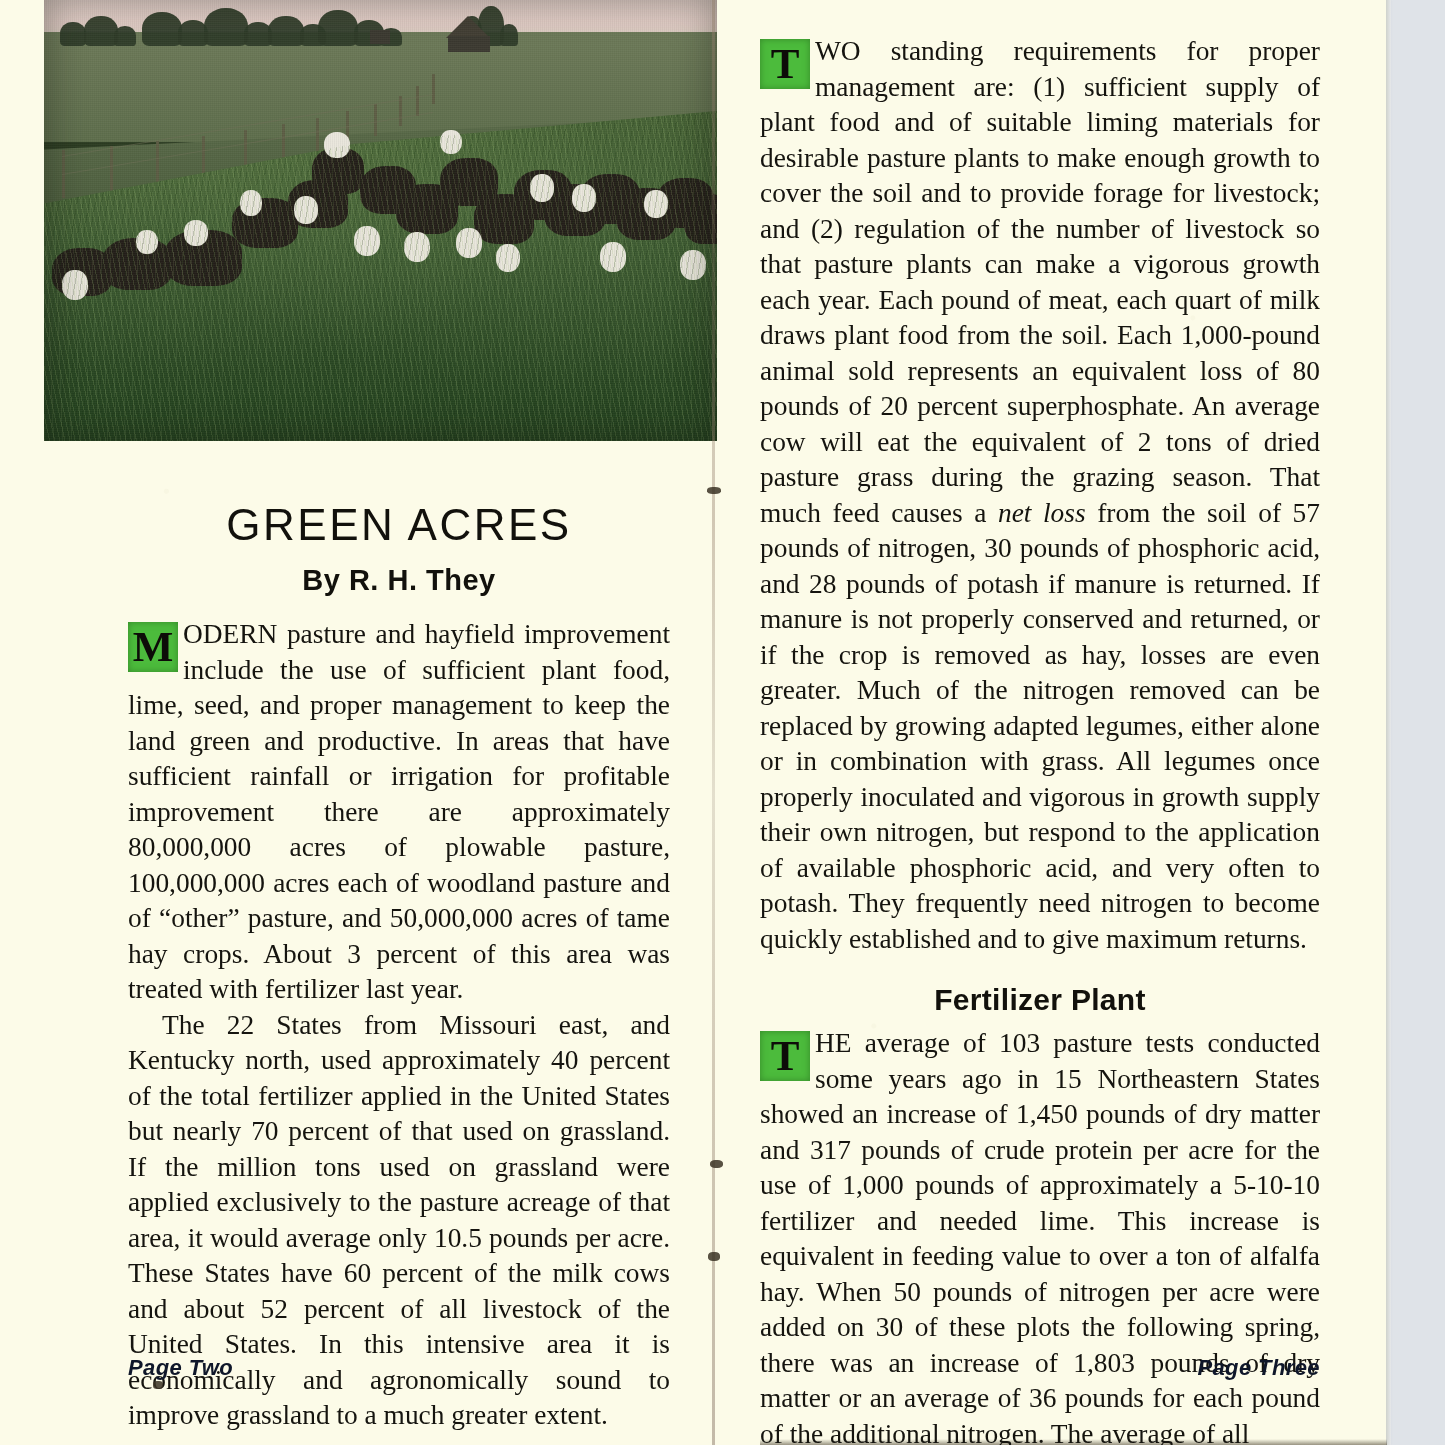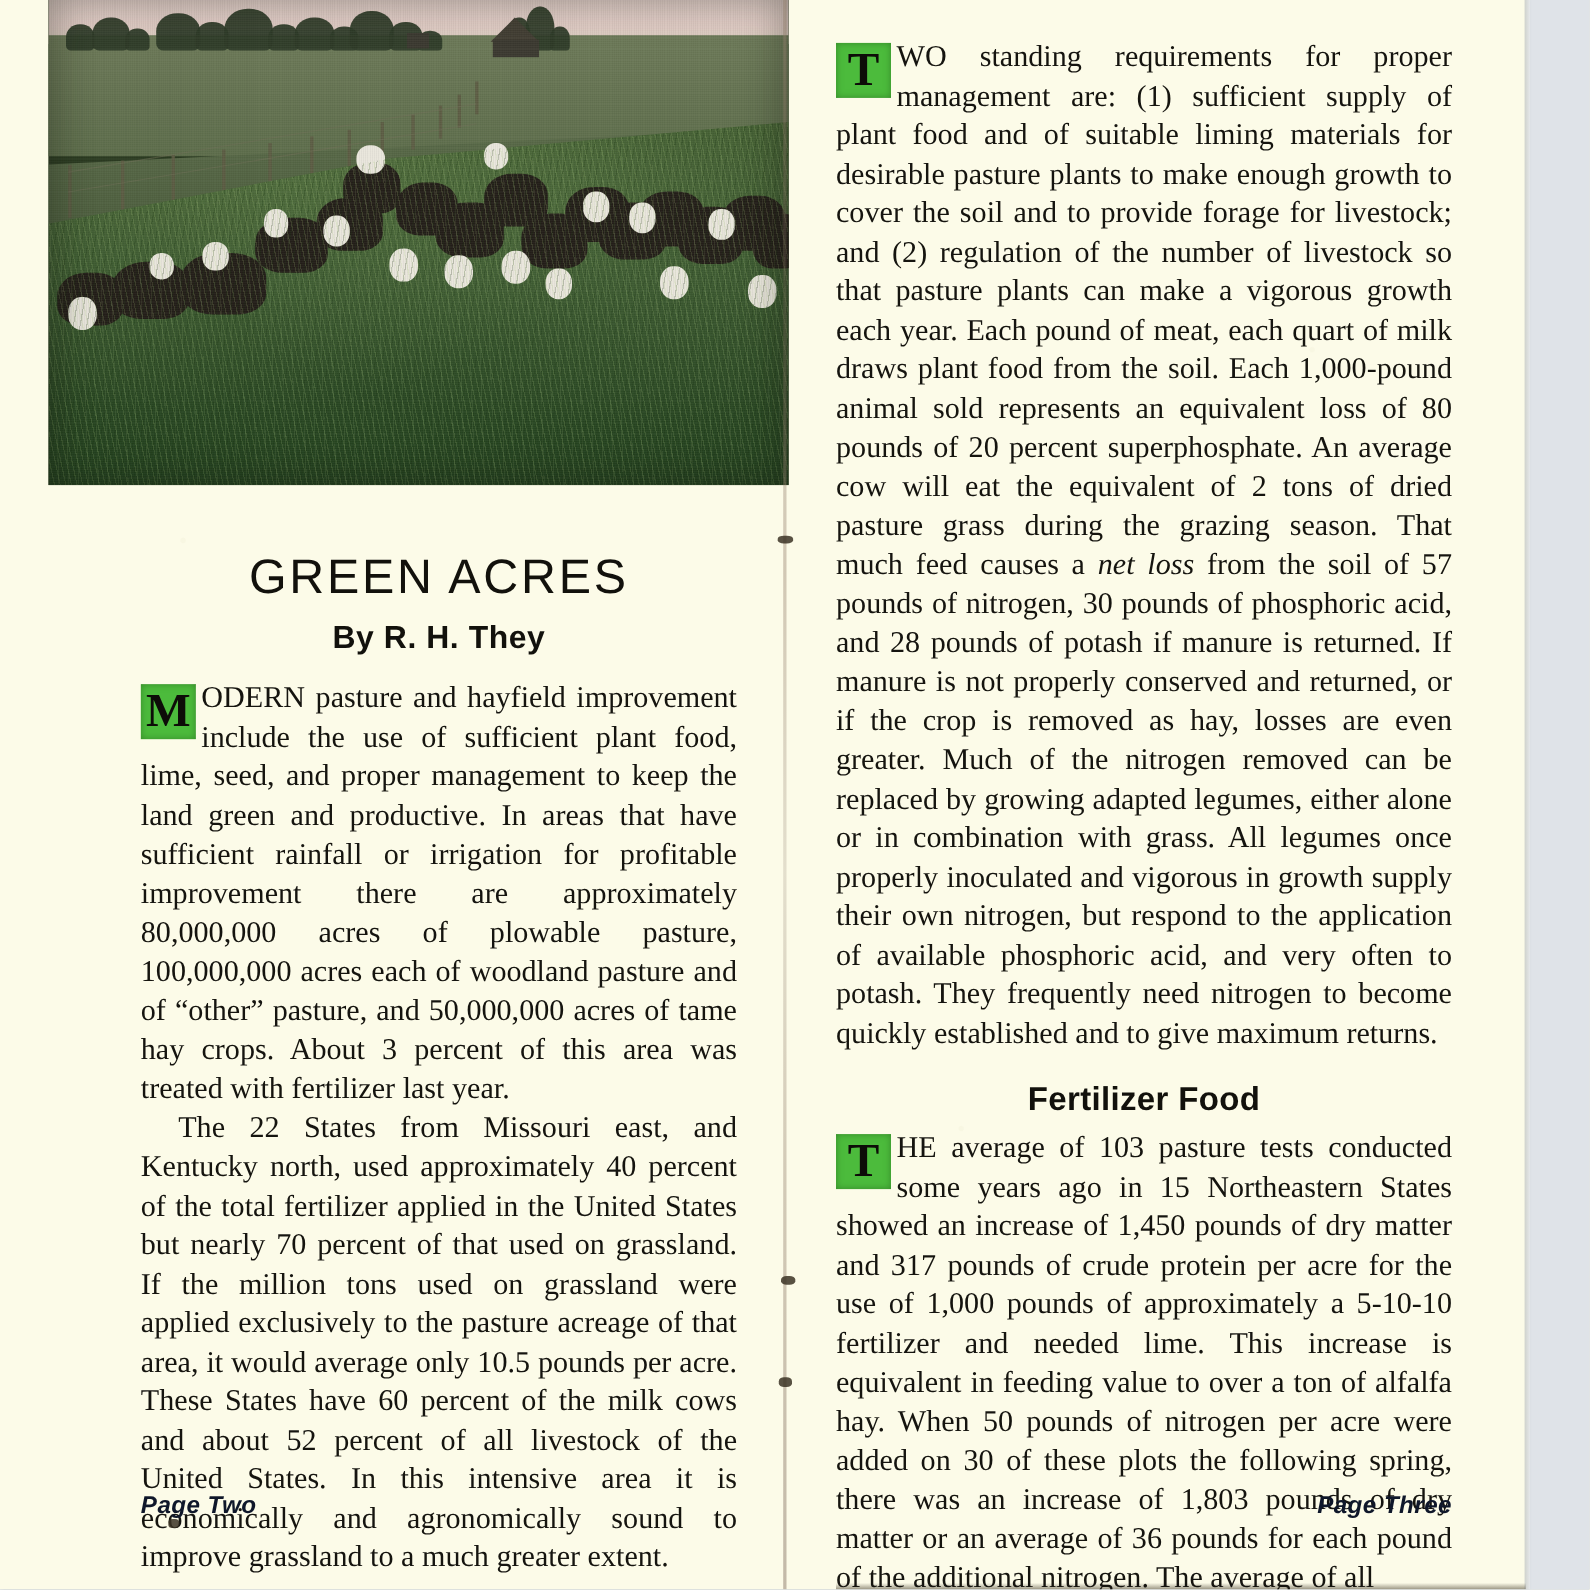--- a/index.html
+++ b/index.html
@@ -355,21 +355,21 @@
   </div>
 
   <div class="page-label page-label-left">Page Two</div>
 
   <div class="col col-right">
 
     <p class="body-p first">
       <span class="dropcap">T</span><span>WO standing requirements for proper management are: (1) sufficient supply of plant food and of suitable liming materials for desirable pasture plants to make enough growth to cover the soil and to provide forage for livestock; and (2) regulation of the number of livestock so that pasture plants can make a vigorous growth each year. Each pound of meat, each quart of milk draws plant food from the soil. Each 1,000-pound animal sold represents an equivalent loss of 80 pounds of 20 percent superphosphate. An average cow will eat the equivalent of 2 tons of dried pasture grass during the grazing season. That much feed causes a </span><em>net loss</em><span> from the soil of 57 pounds of nitrogen, 30 pounds of phosphoric acid, and 28 pounds of potash if manure is returned. If manure is not properly conserved and returned, or if the crop is removed as hay, losses are even greater. Much of the nitrogen removed can be replaced by growing adapted legumes, either alone or in combination with grass. All legumes once properly inoculated and vigorous in growth supply their own nitrogen, but respond to the application of available phosphoric acid, and very often to potash. They frequently need nitrogen to become quickly established and to give maximum returns.</span>
     </p>
 
-    <h2 class="section-head" style="margin-top:26px;">Fertilizer Food</h2>
+    <h2 class="section-head" style="margin-top:26px;">Fertilizer Plant</h2>
     <p class="body-p first">
       <span class="dropcap">T</span><span>HE average of 103 pasture tests conducted some years ago in 15 Northeastern States showed an increase of 1,450 pounds of dry matter and 317 pounds of crude protein per acre for the use of 1,000 pounds of approximately a 5-10-10 fertilizer and needed lime. This increase is equivalent in feeding value to over a ton of alfalfa hay. When 50 pounds of nitrogen per acre were added on 30 of these plots the following spring, there was an increase of 1,803 pounds of dry matter or an average of 36 pounds for each pound of the additional nitrogen. The average of all</span>
     </p>
   </div>
 
   <div class="page-label page-label-right">Page Three</div>
 
   <div class="gutter"></div>
   <div class="speck" style="left:707px; top:487px; width:14px; height:7px;"></div>
   <div class="speck" style="left:710px; top:1160px; width:13px; height:8px;"></div>

